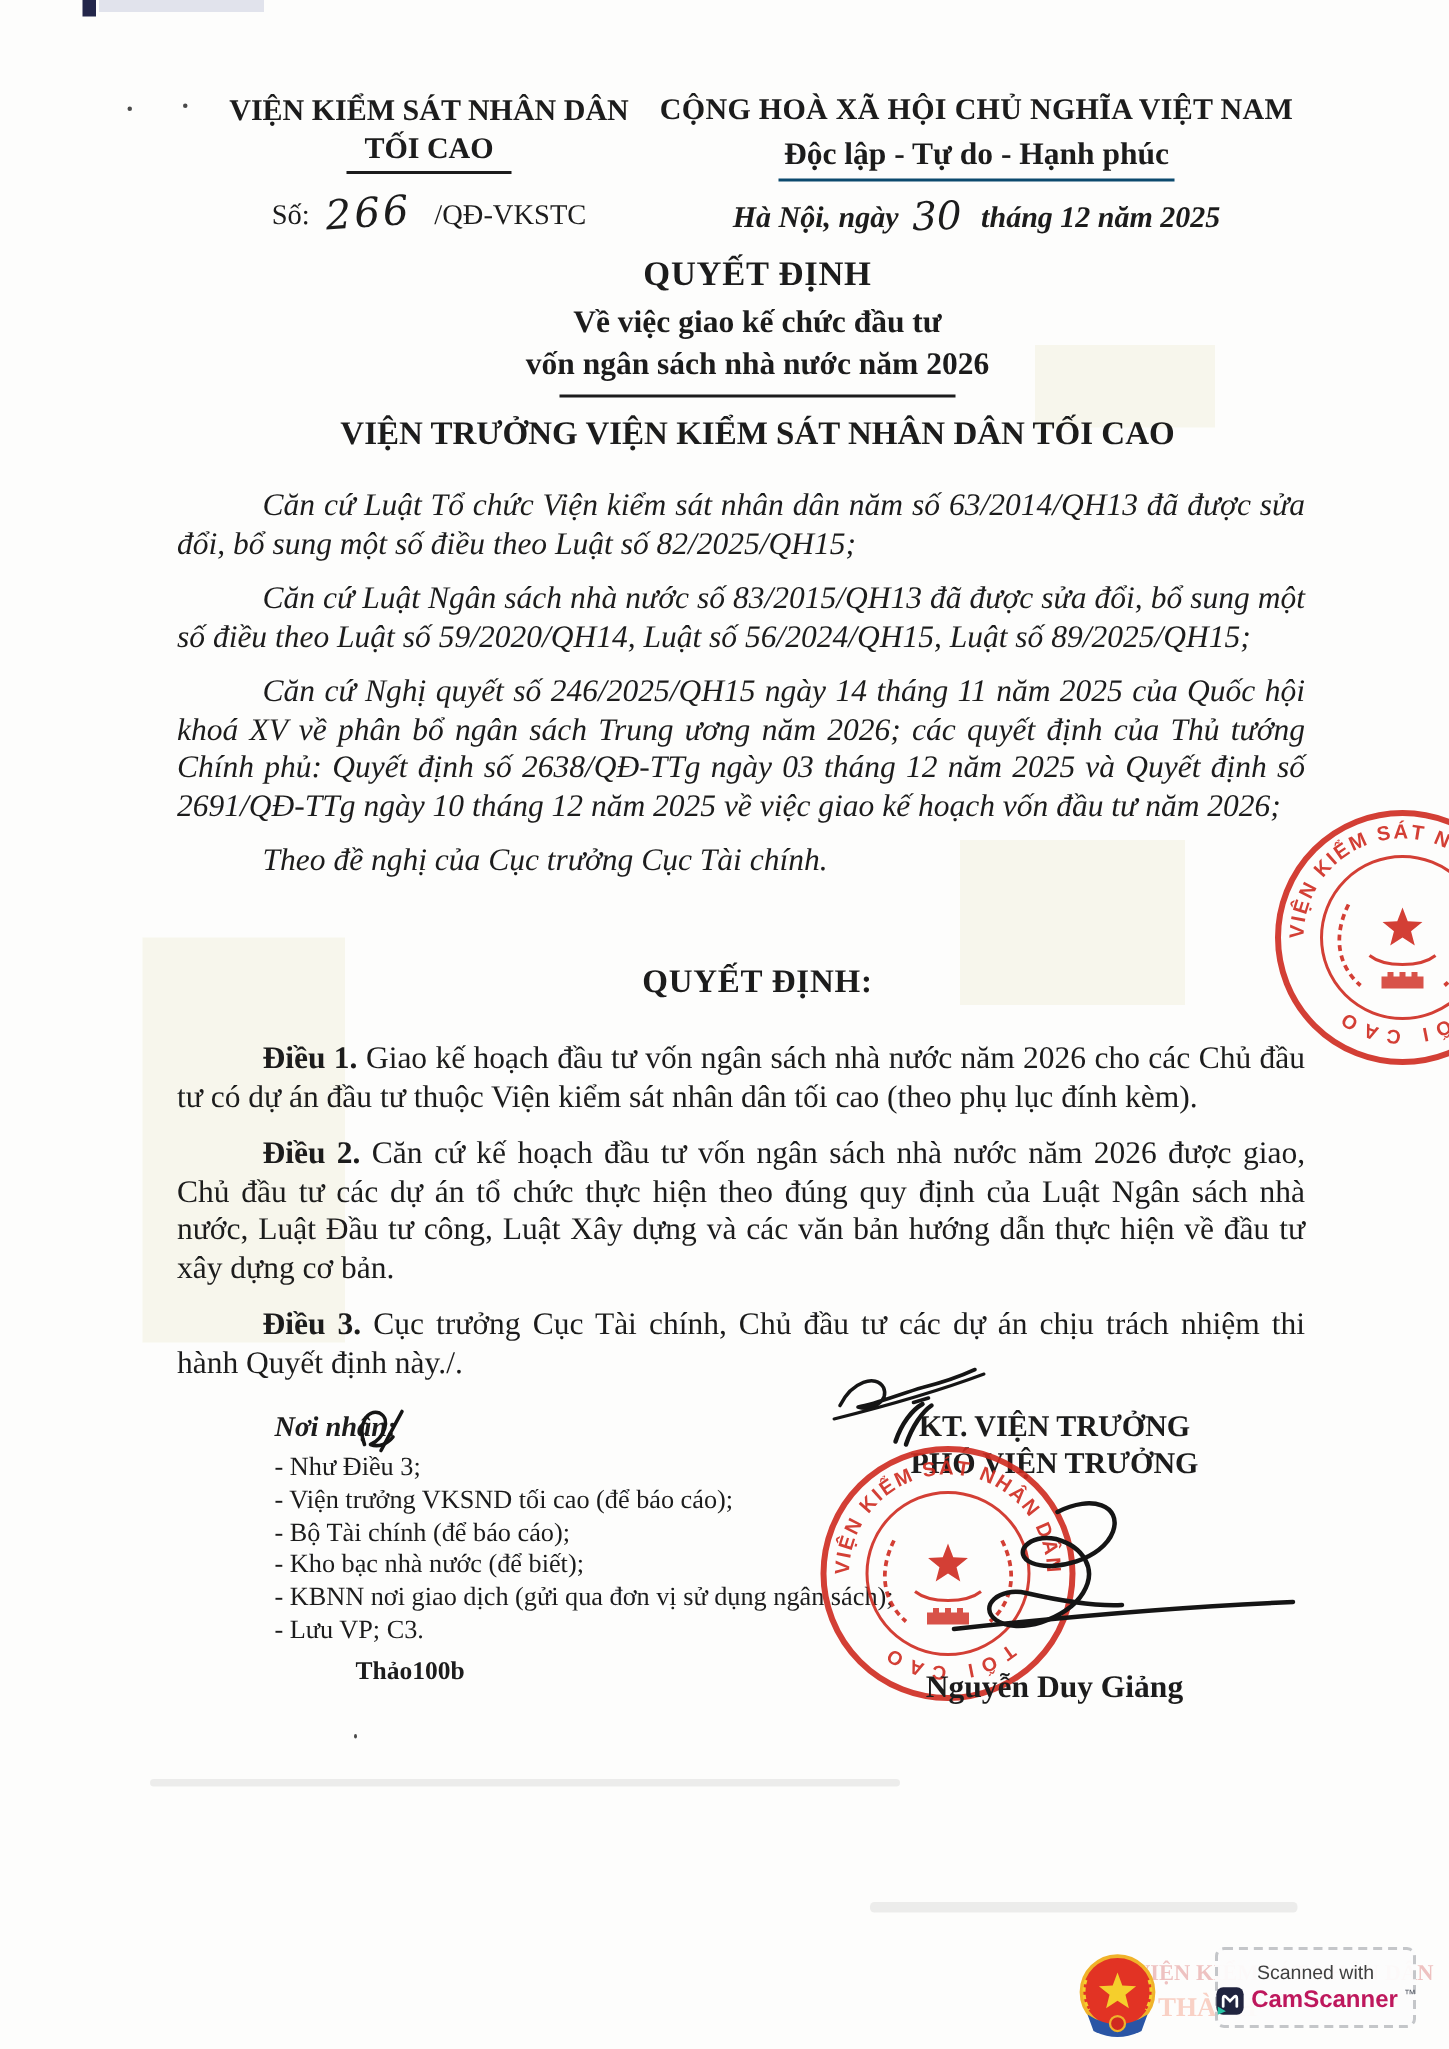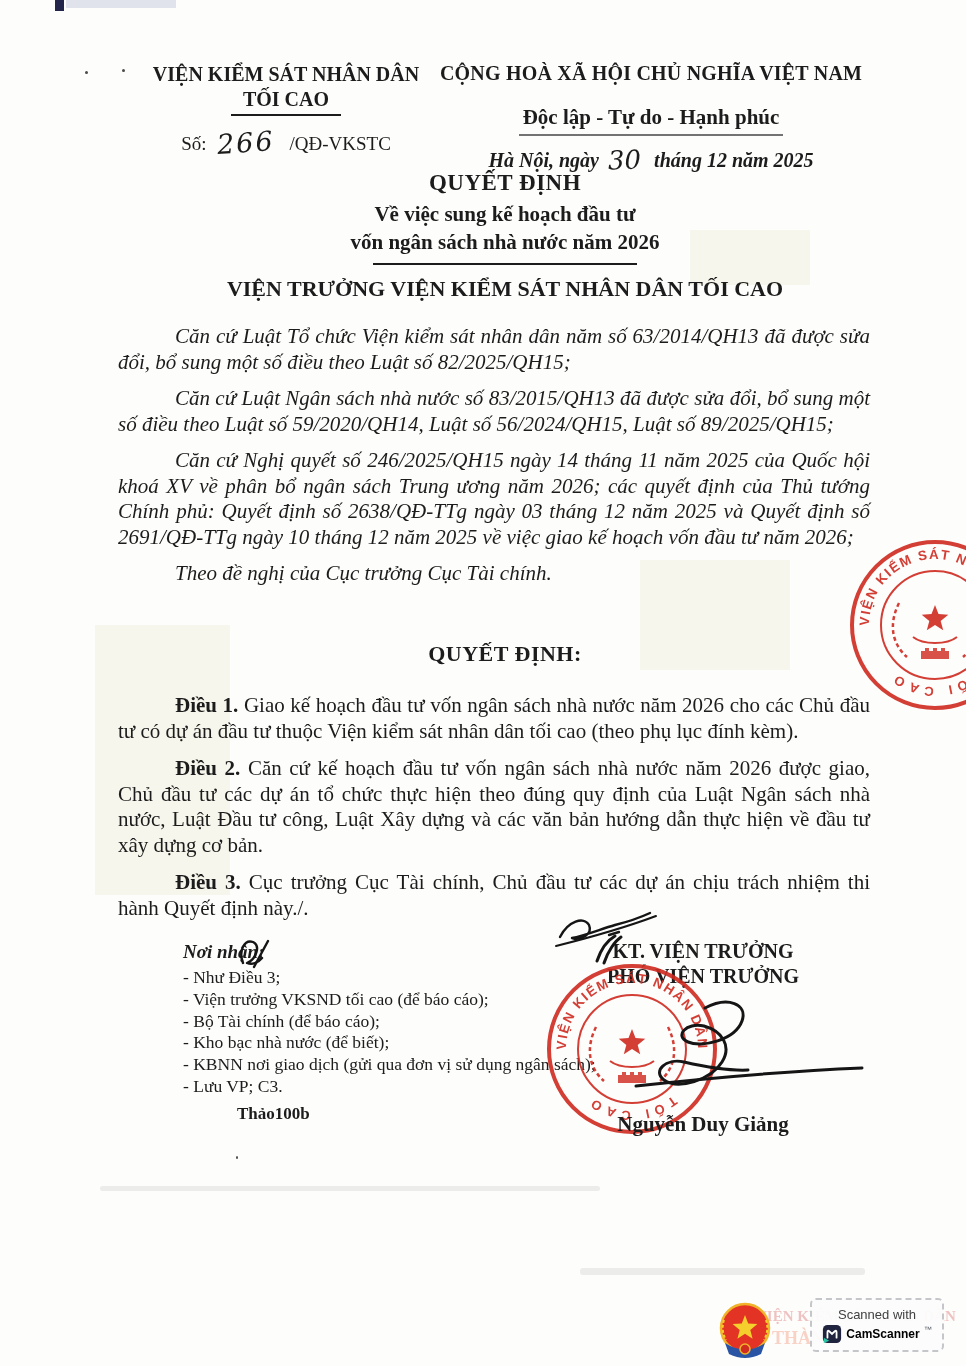--- a/index.html
+++ b/index.html
@@ -16,21 +16,21 @@
   .dot { position:absolute; border-radius:50%; background:#4a4a4a; }
   .band { position:absolute; background:rgba(150,150,150,0.16); border-radius:3px; }
   .patch { position:absolute; background:rgba(235,230,195,0.28); }
   
   .hdr-left { position:absolute; left:142px; top:62px; width:288px; text-align:center; line-height:1.25; }
   .hdr-left .org1 { font-weight:bold; font-size:20px; }
   .hdr-left .org2 { font-weight:bold; font-size:20px; display:inline-block; border-bottom:2px solid #1c1c1c; padding:0 12px 2px 12px; }
   .hdr-left .so-line { margin-top:8px; font-size:19px; white-space:nowrap; }
   .hdr-right { position:absolute; left:428px; top:60px; width:446px; text-align:center; line-height:1.3; }
   .hdr-right .country { font-weight:bold; font-size:20px; letter-spacing:0.2px; }
-  .hdr-right .motto { font-weight:bold; font-size:21px; display:inline-block; border-bottom:2px solid #737373; padding:0 4px 3px 4px; margin-top:18px; }
+  .hdr-right .motto { font-weight:bold; font-size:21px; display:inline-block; border-bottom:2px solid #0c4a6e; padding:0 4px 3px 4px; margin-top:3px; }
   .hdr-right .date-line { margin-top:6px; font-size:20px; font-style:italic; font-weight:bold; white-space:nowrap; }
   .hand { font-family:"DejaVu Serif","Liberation Serif",serif; font-style:italic; font-weight:500; display:inline-block; }
   .hand-no { font-size:27px; transform:rotate(-4deg); letter-spacing:2px; position:relative; top:2px; margin:0 10px 0 6px; }
   .hand-day { font-size:26px; transform:rotate(-2deg); position:relative; top:2px; margin:0 8px 0 4px; }
   
   .title-block { position:absolute; left:118px; top:170px; width:774px; text-align:center; }
   .title-block .t1 { font-weight:bold; font-size:23px; letter-spacing:0.5px; }
   .title-block .t2 { font-weight:bold; font-size:21px; margin-top:6px; }
   .title-block .t3 { font-weight:bold; font-size:21px; margin-top:3px; }
   .title-rule { width:264px; height:2px; background:#1c1c1c; margin:8px auto 0 auto; }
@@ -60,21 +60,21 @@
   .watermark1 { position:absolute; left:756px; top:1308px; width:210px; font-weight:bold; font-size:15px; color:rgba(205,60,55,0.30); white-space:nowrap; z-index:1; }
   .watermark2 { position:absolute; left:772px; top:1328px; width:190px; font-weight:bold; font-size:18px; color:rgba(240,125,95,0.35); white-space:nowrap; z-index:1; }
   .scan-badge {
     position:absolute; left:810px; top:1298px; width:134px; height:54px; z-index:6;
     background:rgba(252,252,252,0.95); border:2px dashed #c4c6c9; border-radius:6px;
     display:flex; flex-direction:column; align-items:center; justify-content:center;
     font-family:"Liberation Sans","DejaVu Sans",sans-serif;
   }
   .scan-badge .l1 { color:#404040; font-size:13px; line-height:15px; }
   .scan-badge .l2 { display:flex; align-items:flex-start; gap:4px; margin-top:2px; }
-  .scan-badge .l2 .name { color:#000000; font-weight:bold; font-size:12px; line-height:20px; }
+  .scan-badge .l2 .name { color:#be185d; font-weight:bold; font-size:16px; line-height:20px; }
   .scan-badge .tm { font-size:8px; color:#555a66; margin-top:1px; }
 </style>
 </head>
 <body>
 
 <div class="page">
 
   <div class="corner-mark"></div>
   <div class="corner-smudge"></div>
   <div class="dot" style="left:85px;top:71px;width:3px;height:3px;"></div>
@@ -101,21 +101,21 @@
     <div><span class="motto">Độc lập - Tự do - Hạnh phúc</span></div>
     <div class="date-line">
       <span>Hà Nội, ngày</span>
       <span class="hand hand-day">30</span>
       <span>tháng 12 năm 2025</span>
     </div>
   </div>
 
   <div class="title-block">
     <div class="t1">QUYẾT ĐỊNH</div>
-    <div class="t2">Về việc sung kế hoạch đầu tư</div>
+    <div class="t2">Về việc giao kế chức đầu tư</div>
     <div class="t3">vốn ngân sách nhà nước năm 2026</div>
     <div class="title-rule"></div>
   </div>
 
   <div class="authority">VIỆN TRƯỞNG VIỆN KIỂM SÁT NHÂN DÂN TỐI CAO</div>
 
   <div class="preamble">
     <p>Căn cứ Luật Tổ chức Viện kiểm sát nhân dân năm số 63/2014/QH13 đã được sửa đổi, bổ sung một số điều theo Luật số 82/2025/QH15;</p>
     <p>Căn cứ Luật Ngân sách nhà nước số 83/2015/QH13 đã được sửa đổi, bổ sung một số điều theo Luật số 59/2020/QH14, Luật số 56/2024/QH15, Luật số 89/2025/QH15;</p>
     <p>Căn cứ Nghị quyết số 246/2025/QH15 ngày 14 tháng 11 năm 2025 của Quốc hội khoá XV về phân bổ ngân sách Trung ương năm 2026; các quyết định của Thủ tướng Chính phủ: Quyết định số 2638/QĐ-TTg ngày 03 tháng 12 năm 2025 và Quyết định số 2691/QĐ-TTg ngày 10 tháng 12 năm 2025 về việc giao kế hoạch vốn đầu tư năm 2026;</p>

